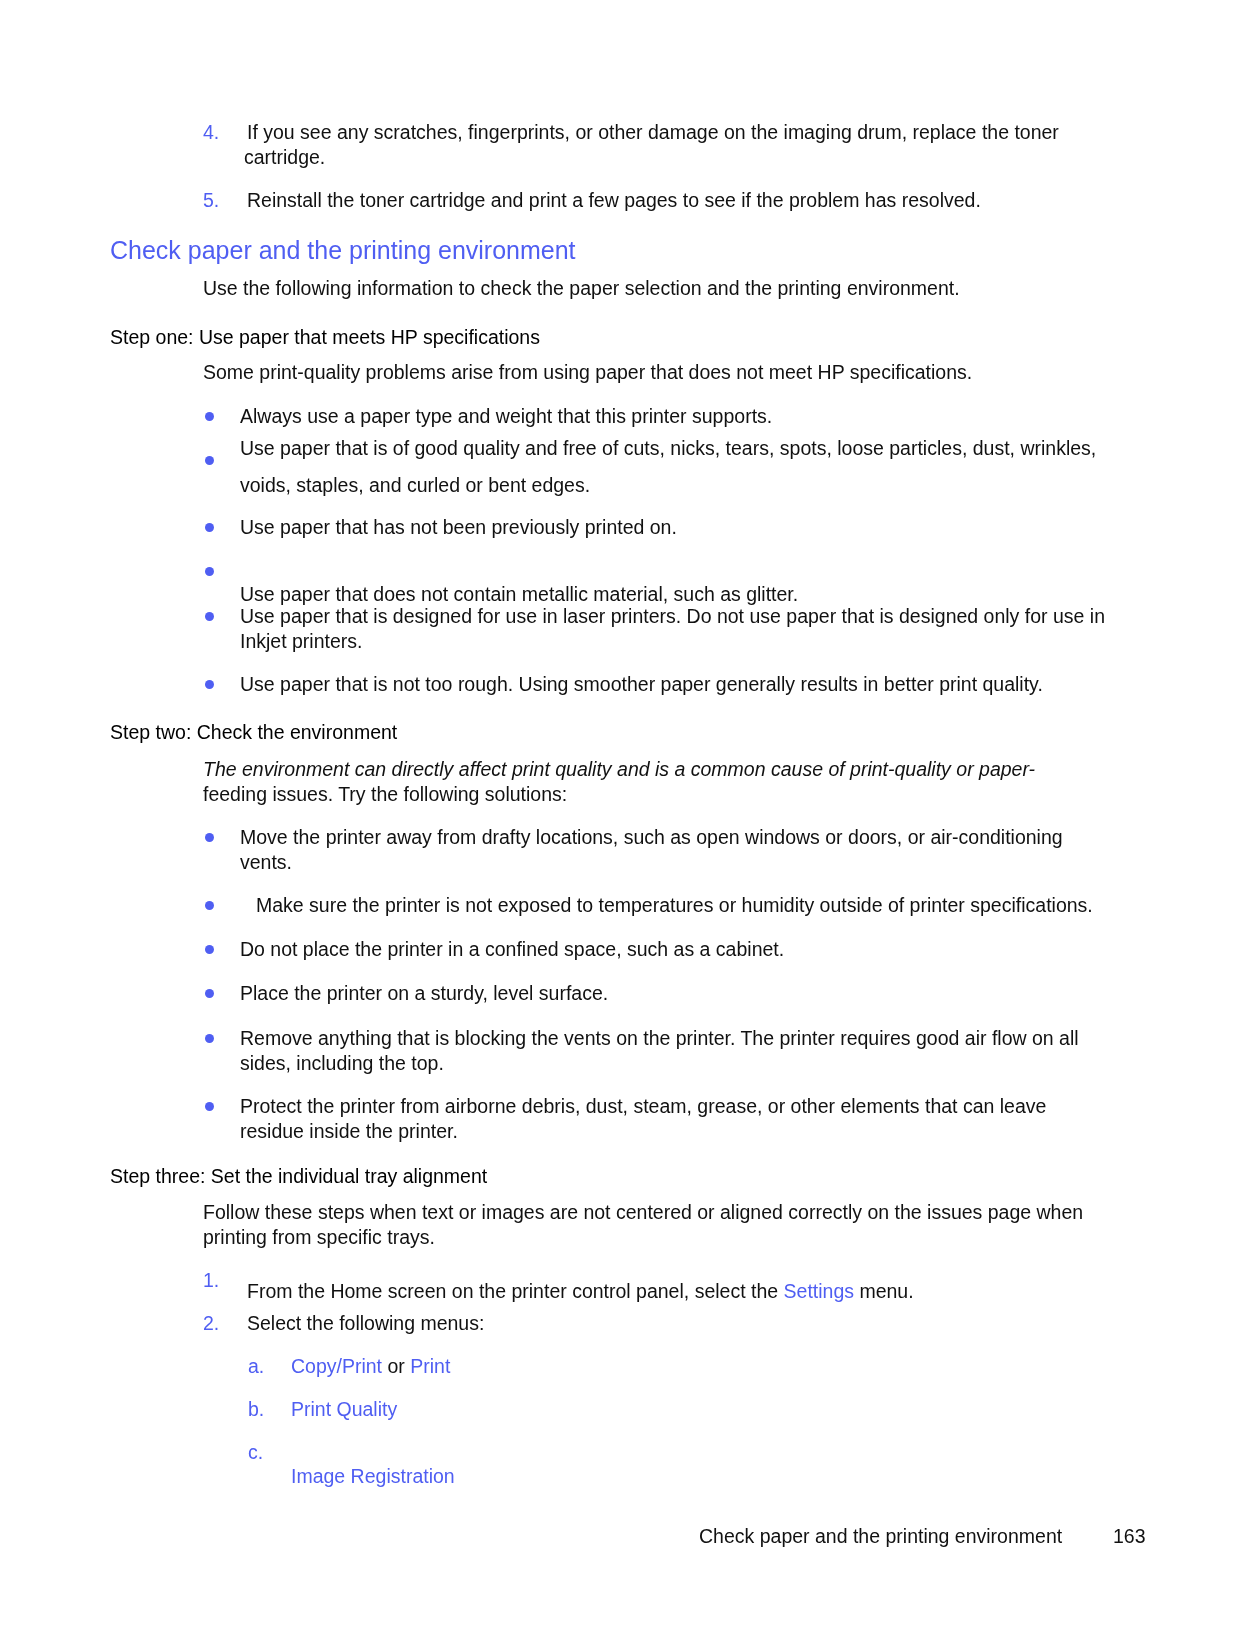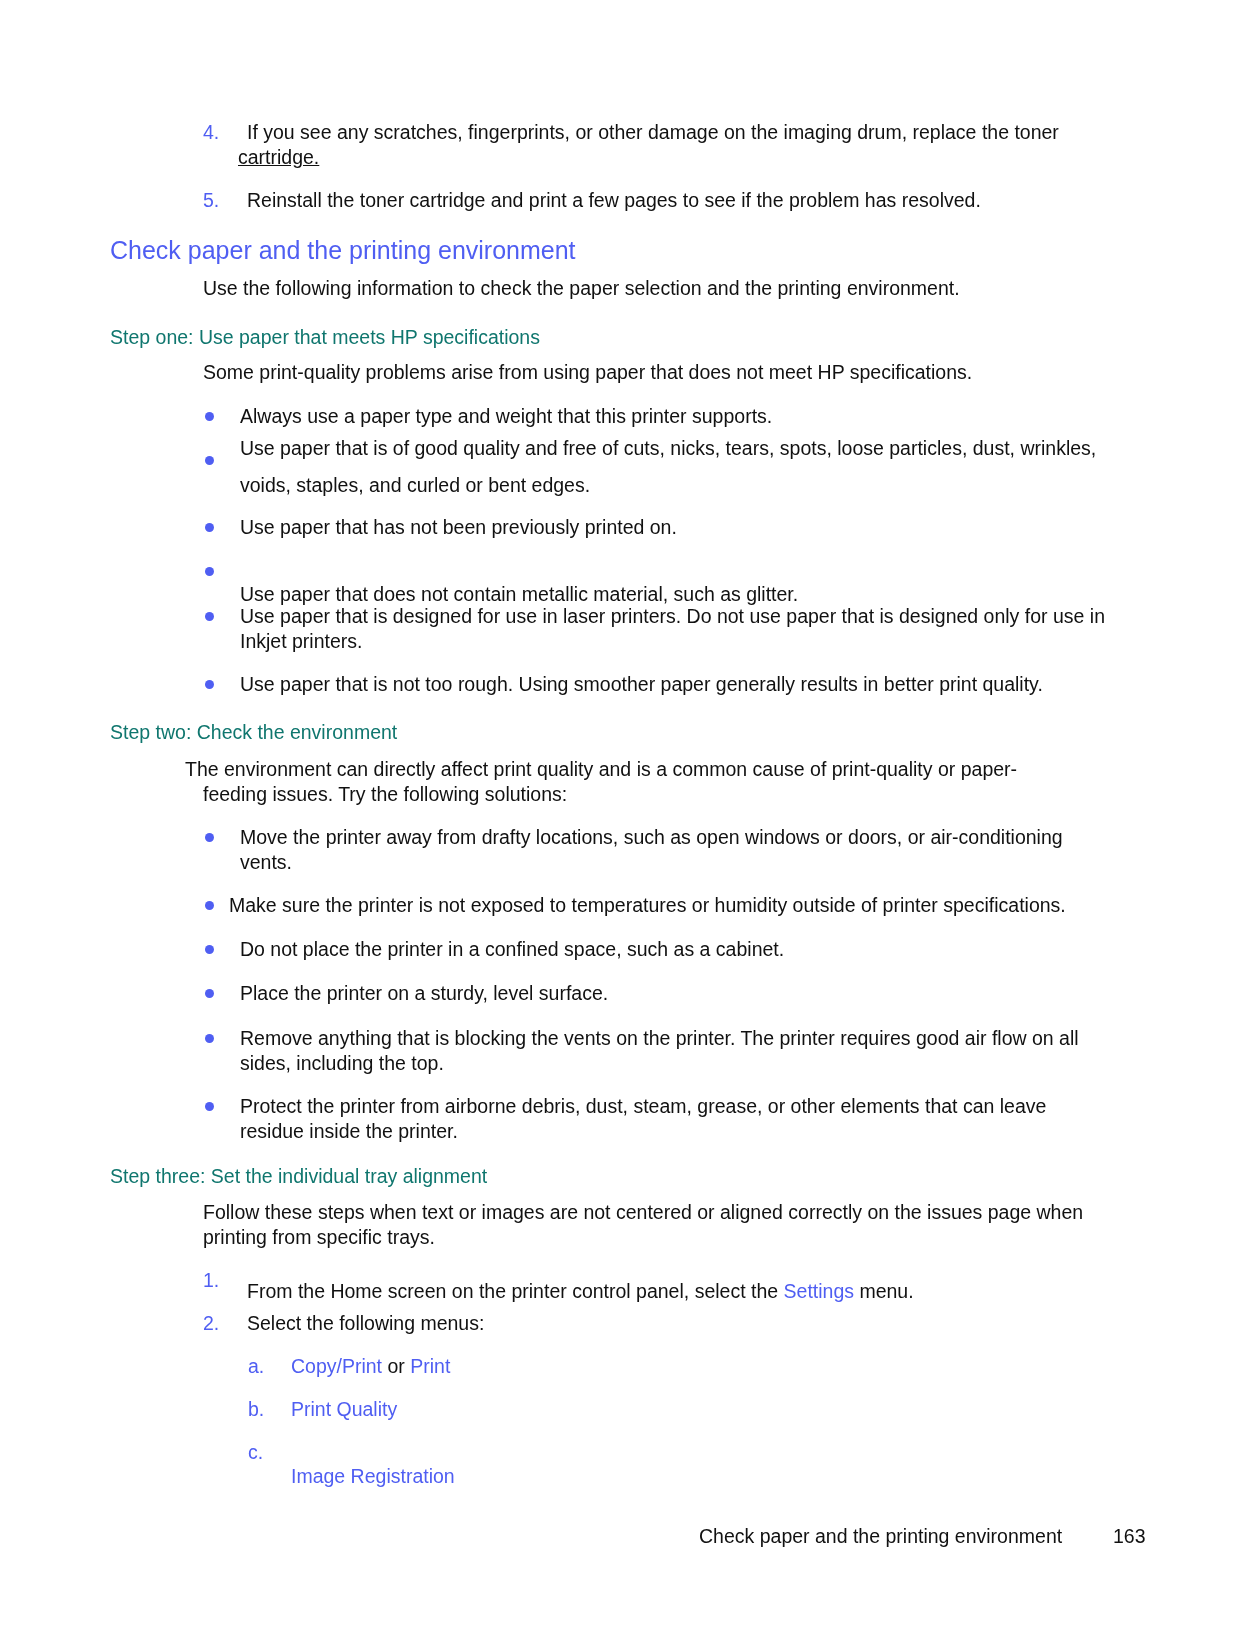--- a/index.html
+++ b/index.html
@@ -3,36 +3,36 @@
 <meta charset="utf-8">
 <style>
   html, body { margin: 0; padding: 0; background: #ffffff; }
   body {
     width: 1240px; height: 1650px; position: relative; overflow: hidden;
     font-family: "Liberation Sans", sans-serif; color: #111111;
     font-size: 19.5px; line-height: 25px;
   }
   .abs { position: absolute; }
   .h2 { font-size: 25px; line-height: 30px; color: #4f5ef2; }
-  .h3 { font-size: 19.5px; line-height: 25px; color: #0f766e; }
+  .h3 { font-size: 19.5px; line-height: 25px; color: #000000; }
   .num { position: absolute; color: #4f5ef2; }
   .bullet {
     position: absolute; width: 9px; height: 9px; border-radius: 50%;
     background: #4f5ef2;
   }
   .txt { position: absolute; }
   .link { color: #4f5ef2; }
 </style>
 </head>
 <body>
 
 <div>
   <span class="num" style="left:203px;top:120px;">4.</span>
   <span class="txt" style="left:247px;top:120px;">If you see any scratches, fingerprints, or other damage on the imaging drum, replace the toner</span>
-  <span class="txt" style="left:238px;top:145px;text-decoration:underline;">cartridge.</span>
+  <span class="txt" style="left:244px;top:145px;">cartridge.</span>
 
   <span class="num" style="left:203px;top:188px;">5.</span>
   <span class="txt" style="left:247px;top:188px;">Reinstall the toner cartridge and print a few pages to see if the problem has resolved.</span>
 </div>
 
 <div class="abs h2" style="left:110px;top:235px;">Check paper and the printing environment</div>
 <div class="txt" style="left:203px;top:276px;">Use the following information to check the paper selection and the printing environment.</div>
 
 <div class="abs h3" style="left:110px;top:325px;">Step one: Use paper that meets HP specifications</div>
 <div class="txt" style="left:203px;top:360px;">Some print-quality problems arise from using paper that does not meet HP specifications.</div>
@@ -53,30 +53,30 @@
 
   <span class="bullet" style="left:205px;top:612px;"></span>
   <span class="txt" style="left:240px;top:604px;">Use paper that is designed for use in laser printers. Do not use paper that is designed only for use in</span>
   <span class="txt" style="left:240px;top:629px;">Inkjet printers.</span>
 
   <span class="bullet" style="left:205px;top:680px;"></span>
   <span class="txt" style="left:240px;top:672px;">Use paper that is not too rough. Using smoother paper generally results in better print quality.</span>
 </div>
 
 <div class="abs h3" style="left:110px;top:720px;">Step two: Check the environment</div>
-<div class="txt" style="left:185px;top:757px;">The environment can directly affect print quality and is a common cause of print-quality or paper-</div>
+<div class="txt" style="left:203px;top:757px;font-style:italic;">The environment can directly affect print quality and is a common cause of print-quality or paper-</div>
 <div class="txt" style="left:203px;top:782px;">feeding issues. Try the following solutions:</div>
 
 <div>
   <span class="bullet" style="left:205px;top:833px;"></span>
   <span class="txt" style="left:240px;top:825px;">Move the printer away from drafty locations, such as open windows or doors, or air-conditioning</span>
   <span class="txt" style="left:240px;top:850px;">vents.</span>
 
   <span class="bullet" style="left:205px;top:901px;"></span>
-  <span class="txt" style="left:229px;top:893px;">Make sure the printer is not exposed to temperatures or humidity outside of printer specifications.</span>
+  <span class="txt" style="left:256px;top:893px;">Make sure the printer is not exposed to temperatures or humidity outside of printer specifications.</span>
 
   <span class="bullet" style="left:205px;top:945px;"></span>
   <span class="txt" style="left:240px;top:937px;">Do not place the printer in a confined space, such as a cabinet.</span>
 
   <span class="bullet" style="left:205px;top:989px;"></span>
   <span class="txt" style="left:240px;top:981px;">Place the printer on a sturdy, level surface.</span>
 
   <span class="bullet" style="left:205px;top:1034px;"></span>
   <span class="txt" style="left:240px;top:1026px;">Remove anything that is blocking the vents on the printer. The printer requires good air flow on all</span>
   <span class="txt" style="left:240px;top:1051px;">sides, including the top.</span>

